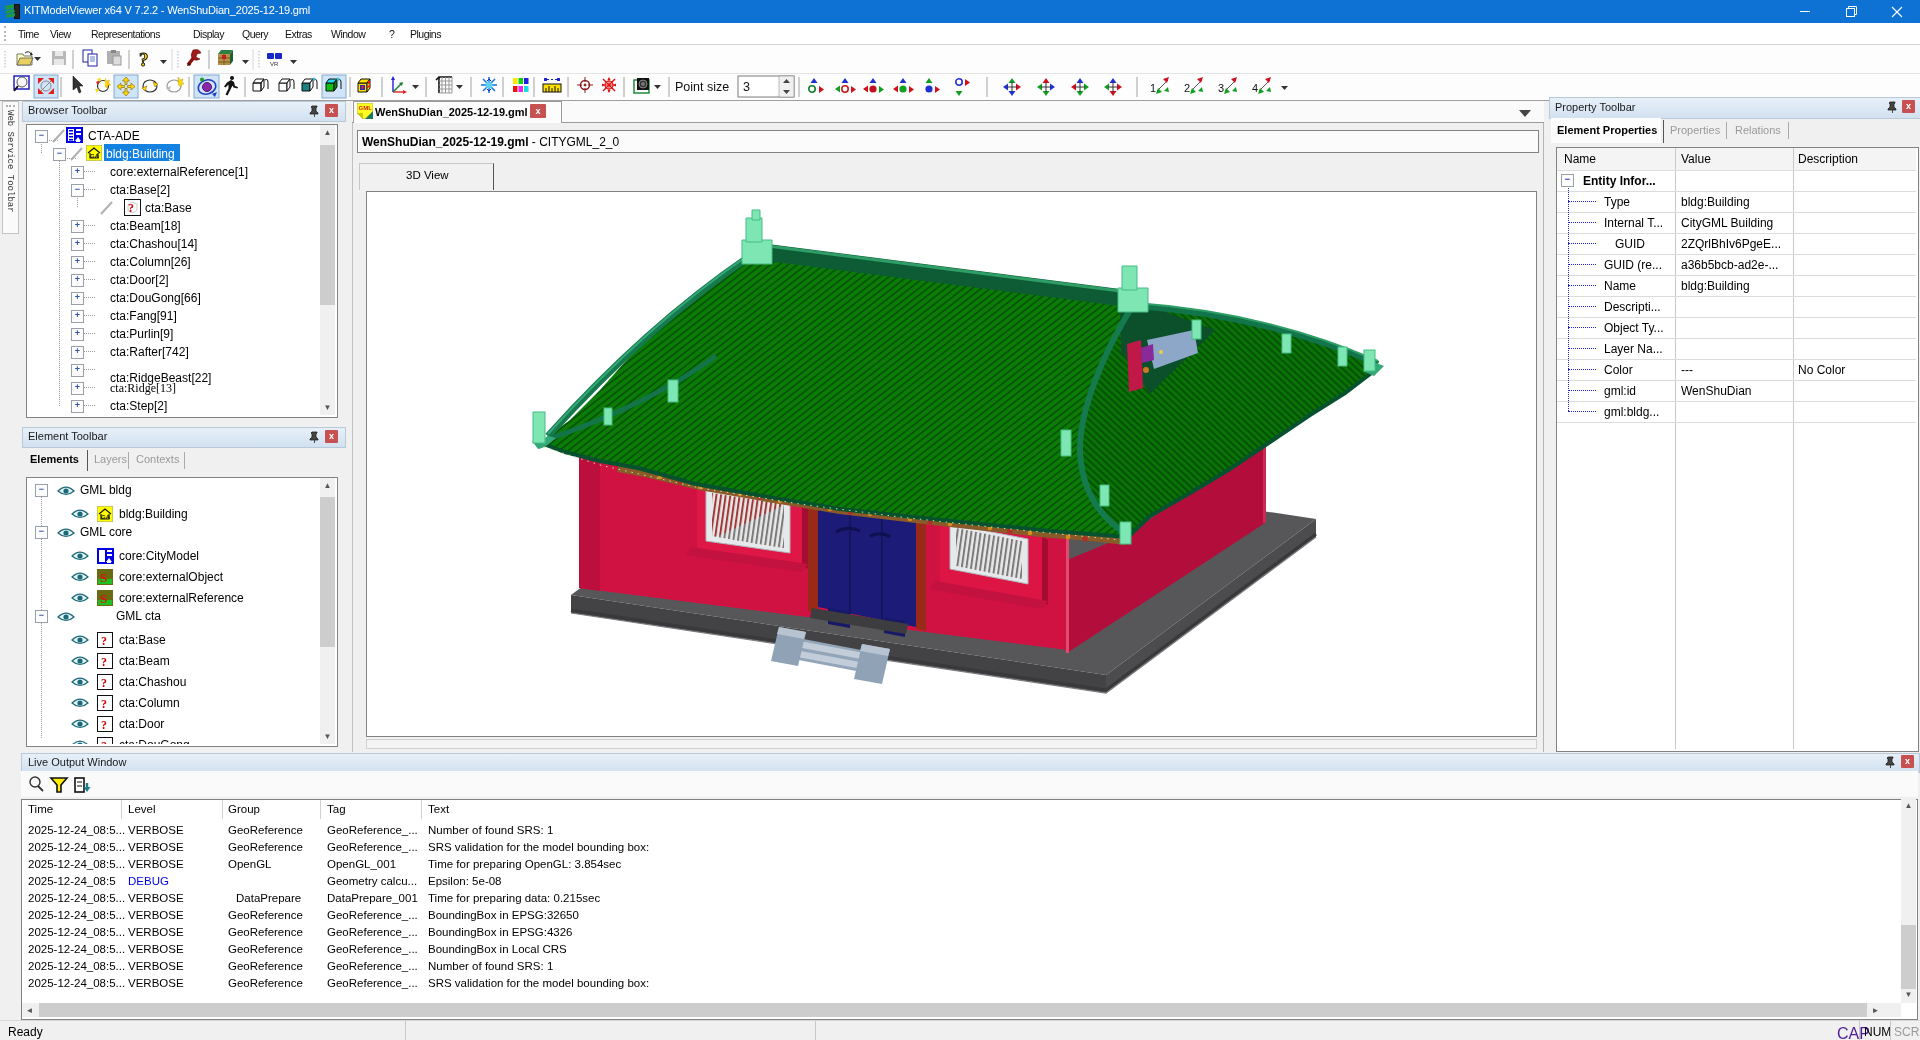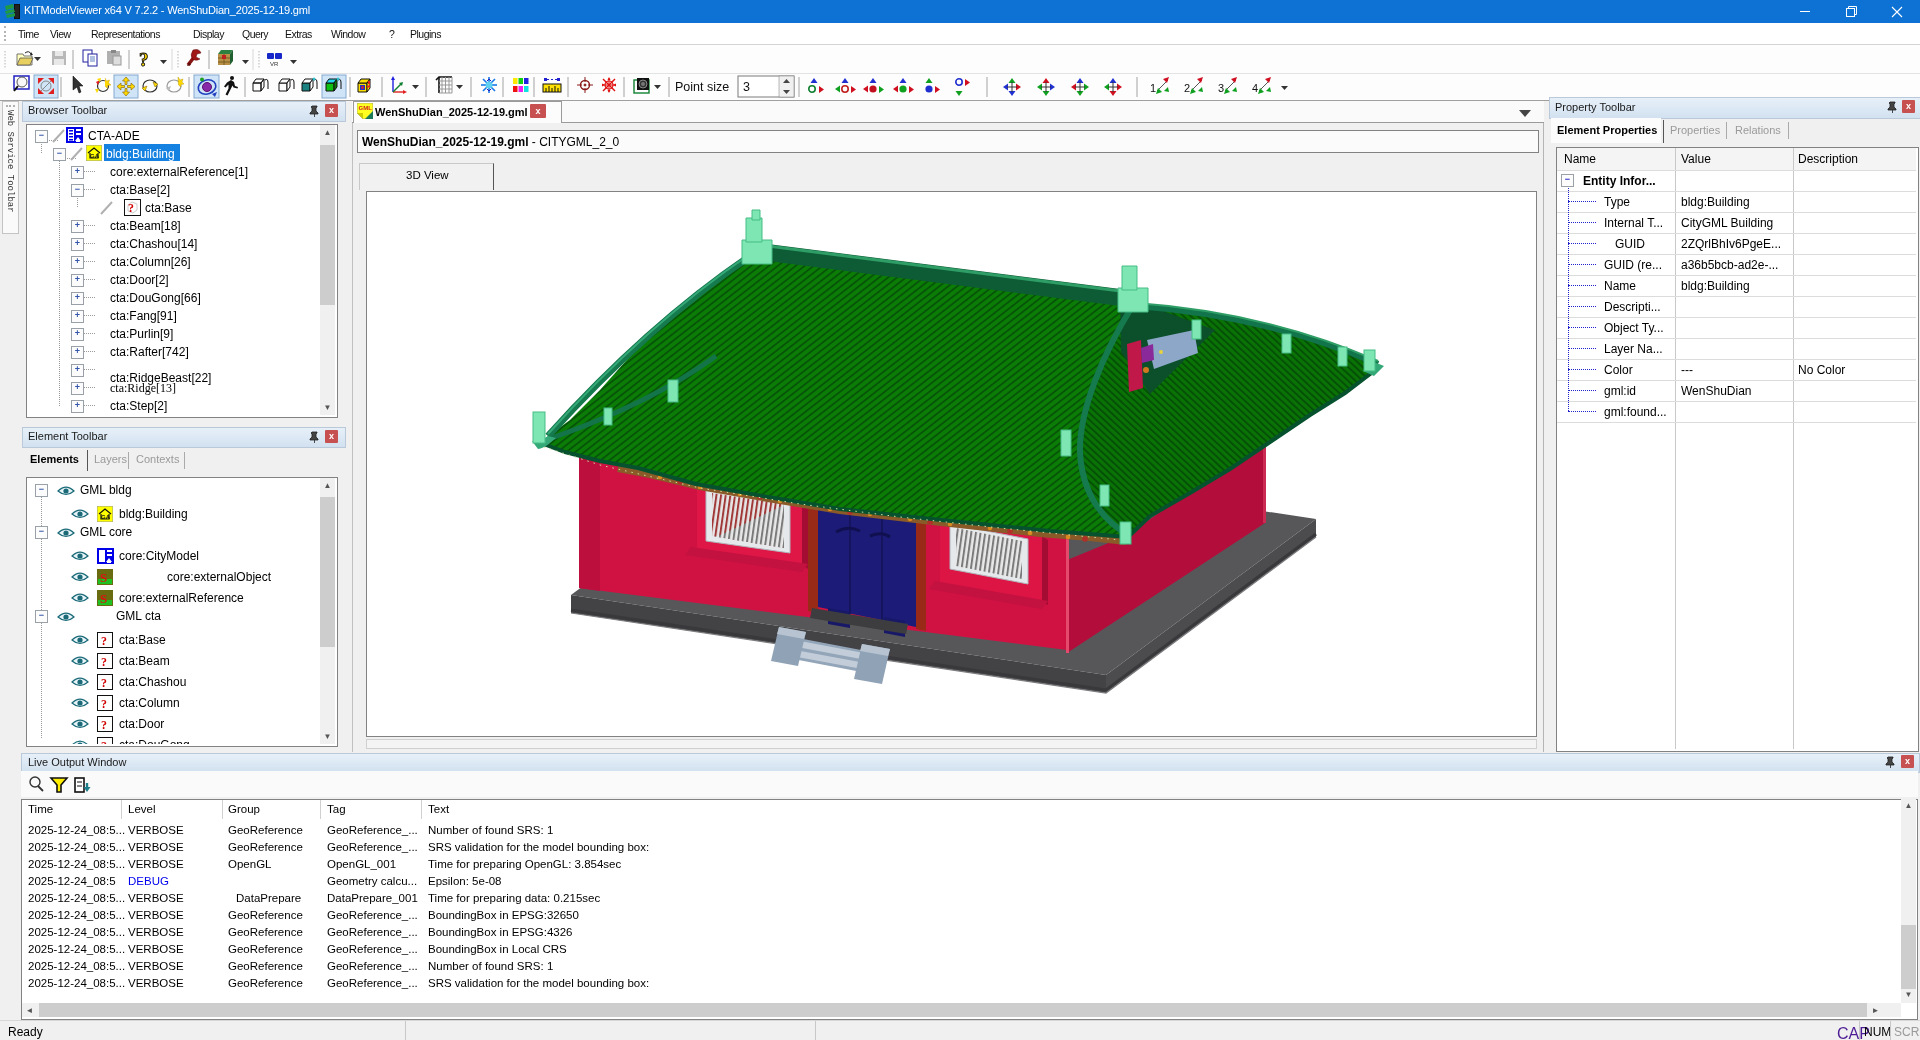--- a/index.html
+++ b/index.html
@@ -667,21 +667,21 @@
     <div class="abs" style="left:44px;top:91px;">
       <svg class="abs" style="left:0px;top:2px;" width="18" height="12">
           <path d="M1,6 Q9,-2 17,6 Q9,13 1,6 z" fill="#e8f4f8" stroke="#1a6a78" stroke-width="1.2"></path>
           <circle cx="9" cy="6" r="2.6" fill="#1a6a78"></circle>
         </svg>
       <svg class="abs" style="left:26px;top:0px;" width="16" height="16">
           <rect x="0" y="0" width="16" height="16" fill="#6a6a10"></rect>
           <rect x="1" y="10" width="14" height="5" fill="#20c020"></rect>
           <text x="3" y="13" font-size="13" font-weight="bold" fill="#e01010" font-family="Liberation Serif,serif">S</text>
         </svg>
-      <div class="abs treetext" style="left:48px;top:1px;margin-left:48px;">core:externalObject</div>
+      <div class="abs treetext" style="left:48px;top:1px;">core:externalObject</div>
     </div>
     <div class="abs" style="left:44px;top:112px;">
       <svg class="abs" style="left:0px;top:2px;" width="18" height="12">
           <path d="M1,6 Q9,-2 17,6 Q9,13 1,6 z" fill="#e8f4f8" stroke="#1a6a78" stroke-width="1.2"></path>
           <circle cx="9" cy="6" r="2.6" fill="#1a6a78"></circle>
         </svg>
       <svg class="abs" style="left:26px;top:0px;" width="16" height="16">
           <rect x="0" y="0" width="16" height="16" fill="#6a6a10"></rect>
           <rect x="1" y="10" width="14" height="5" fill="#20c020"></rect>
           <text x="3" y="13" font-size="13" font-weight="bold" fill="#e01010" font-family="Liberation Serif,serif">S</text>
@@ -981,21 +981,21 @@
     <div class="abs gtext" style="left:1604px;top:279px;">Name</div>
       <div class="abs gtext" style="left:1681px;top:279px;">bldg:Building</div>
     <div class="abs gtext" style="left:1604px;top:300px;">Descripti...</div>
     <div class="abs gtext" style="left:1604px;top:321px;">Object Ty...</div>
     <div class="abs gtext" style="left:1604px;top:342px;">Layer Na...</div>
     <div class="abs gtext" style="left:1604px;top:363px;">Color</div>
       <div class="abs gtext" style="left:1681px;top:363px;">---</div>
       <div class="abs gtext" style="left:1798px;top:363px;">No Color</div>
     <div class="abs gtext" style="left:1604px;top:384px;">gml:id</div>
       <div class="abs gtext" style="left:1681px;top:384px;">WenShuDian</div>
-    <div class="abs gtext" style="left:1604px;top:405px;">gml:found...</div>
+    <div class="abs gtext" style="left:1604px;top:405px;">gml:bldg...</div>
     <div class="abs" style="left:1568px;top:201px;width:28px;border-top:1px dotted #2222cc;"></div>
     <div class="abs" style="left:1568px;top:222px;width:28px;border-top:1px dotted #2222cc;"></div>
     <div class="abs" style="left:1568px;top:243px;width:28px;border-top:1px dotted #2222cc;"></div>
     <div class="abs" style="left:1568px;top:264px;width:28px;border-top:1px dotted #2222cc;"></div>
     <div class="abs" style="left:1568px;top:285px;width:28px;border-top:1px dotted #2222cc;"></div>
     <div class="abs" style="left:1568px;top:306px;width:28px;border-top:1px dotted #2222cc;"></div>
     <div class="abs" style="left:1568px;top:327px;width:28px;border-top:1px dotted #2222cc;"></div>
     <div class="abs" style="left:1568px;top:348px;width:28px;border-top:1px dotted #2222cc;"></div>
     <div class="abs" style="left:1568px;top:369px;width:28px;border-top:1px dotted #2222cc;"></div>
     <div class="abs" style="left:1568px;top:390px;width:28px;border-top:1px dotted #2222cc;"></div>

